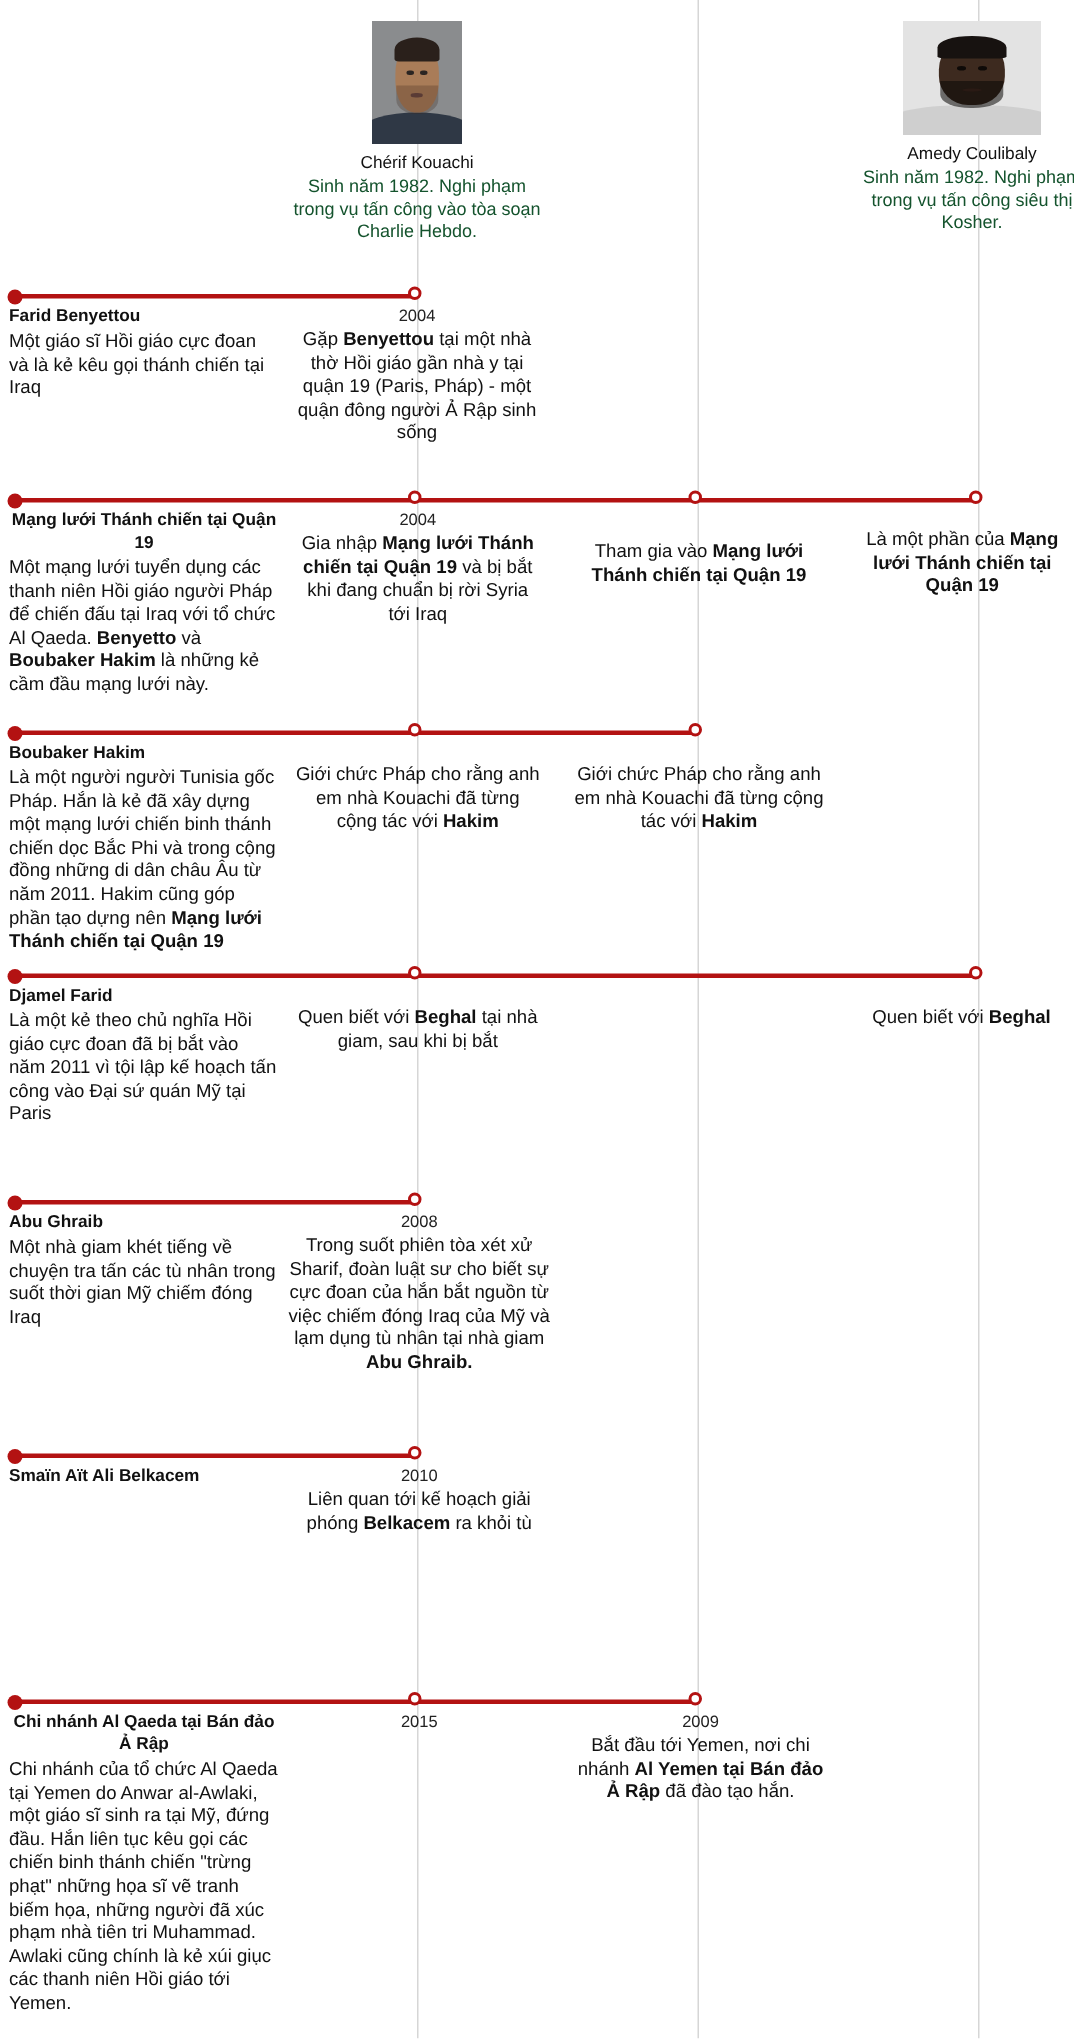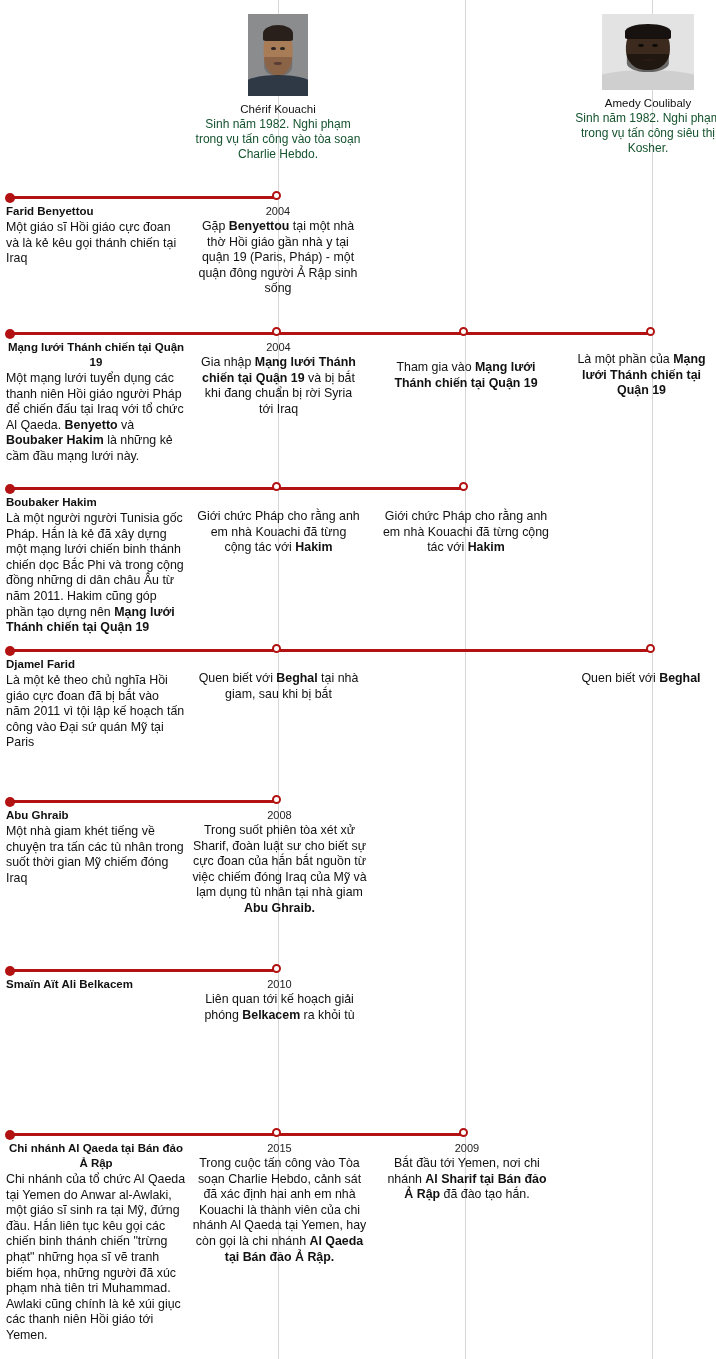--- a/index.html
+++ b/index.html
@@ -310,22 +310,21 @@
     <div class="dot-hollow" style="left:278px"></div>
     <div class="dot-hollow" style="left:465px"></div>
 
     <div class="cell c1" style="left:6px; width:180px;">
       <div class="title" style="text-align:center">Chi nhánh Al Qaeda tại Bán đảo Ả Rập</div>
       <div class="body">Chi nhánh của tổ chức Al Qaeda tại Yemen do Anwar al-Awlaki, một giáo sĩ sinh ra tại Mỹ, đứng đầu. Hắn liên tục kêu gọi các chiến binh thánh chiến "trừng phạt" những họa sĩ vẽ tranh biếm họa, những người đã xúc phạm nhà tiên tri Muhammad. Awlaki cũng chính là kẻ xúi giục các thanh niên Hồi giáo tới Yemen.</div>
     </div>
 
     <div class="cell center" style="left:192px; width:175px;">
       <div class="year">2015</div>
-      <div class="body">Trong cuộc tấn công vào Tòa soạn Charlie Hebdo, cảnh sát đã xác định hai anh em nhà Kouachi là thành viên của chi nhánh Al Qaeda tại Yemen, hay còn gọi là chi nhánh <b>Al Qaeda tại Bán đảo Ả Rập.</b></div>
     </div>
 
     <div class="cell center" style="left:382px; width:170px;">
       <div class="year">2009</div>
-      <div class="body">Bắt đầu tới Yemen, nơi chi nhánh <b>Al Sharif tại Bán đảo Ả Rập</b> đã đào tạo hắn.</div>
+      <div class="body">Bắt đầu tới Yemen, nơi chi nhánh <b>Al Yemen tại Bán đảo Ả Rập</b> đã đào tạo hắn.</div>
     </div>
   </div>
 
 </div>
 
 </body></html>

